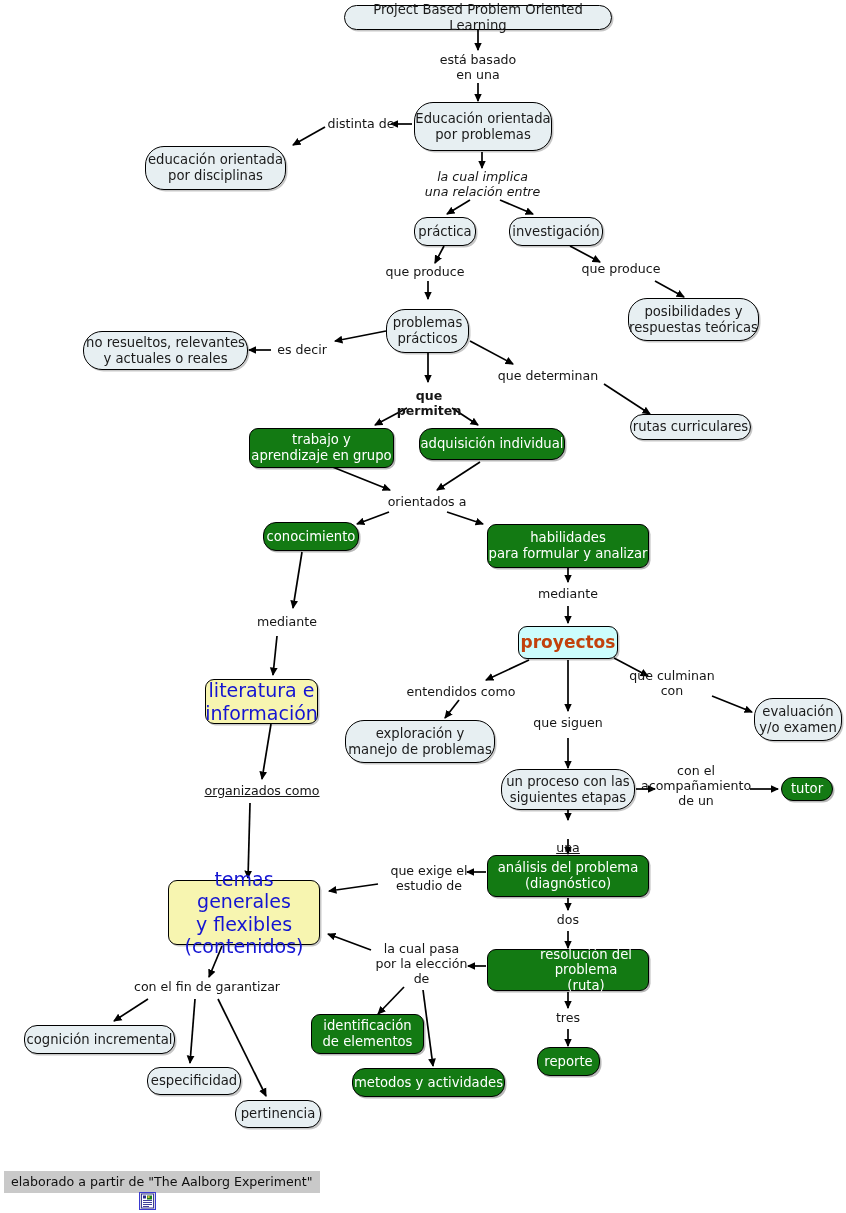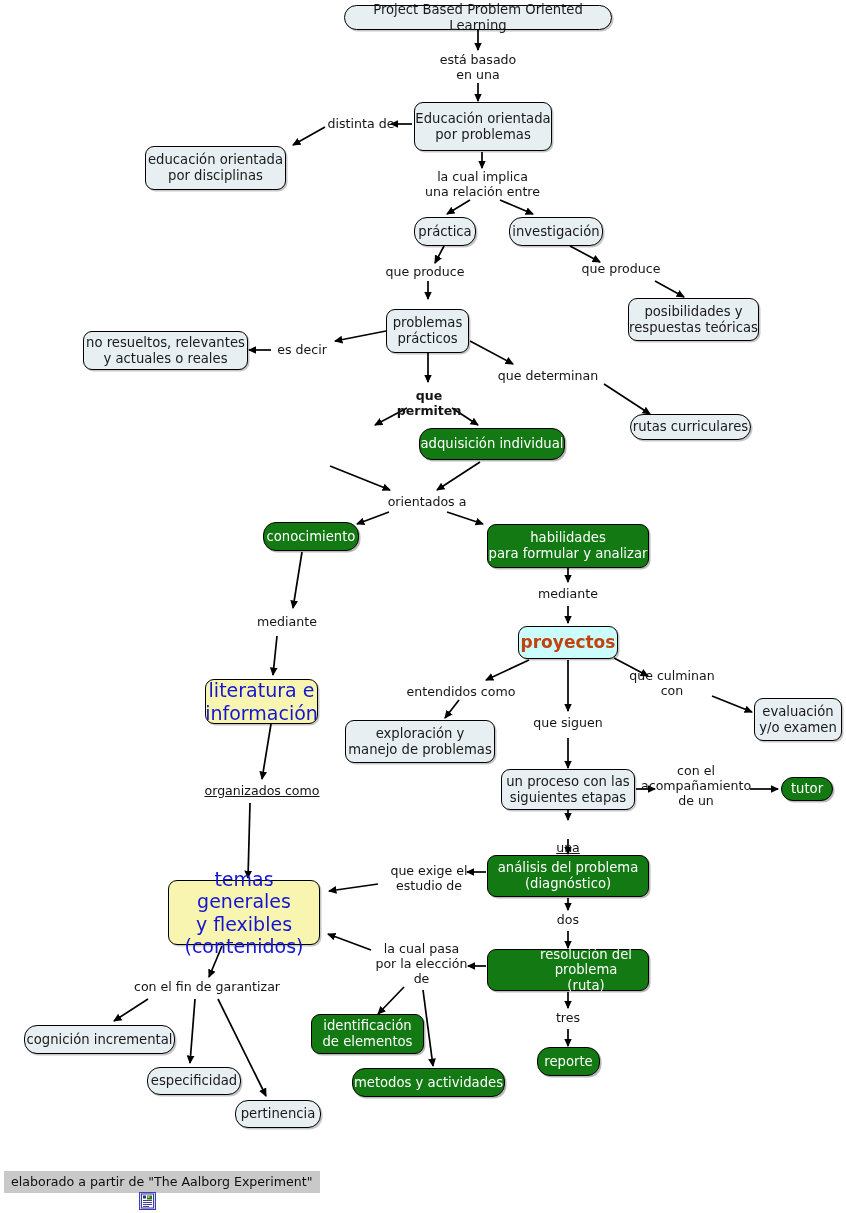--- a/index.html
+++ b/index.html
@@ -33,20 +33,21 @@
     border-radius:9px;
     line-height:1.18;
     white-space:pre-line;
     z-index:3;
   }
   .node.blue{
     background:#e7eff2;
     color:#1a1a1a;
     font-size:13.2px;
     box-shadow:1.5px 1.5px 0 rgba(0,0,0,0.22);
+    border-radius:19px;
   }
   .node.green{
     background:#137a13;
     color:#ffffff;
     font-size:13.2px;
     border-color:#000000;
     box-shadow:1.5px 1.5px 0 rgba(0,0,0,0.28);
   }
   .node.yellow{
     background:#f7f5b0;
@@ -206,20 +207,22 @@
 respuestas teóricas</div>
 
   <div class="node blue" style="left:386px;top:309px;width:83px;height:44px;">problemas
 prácticos</div>
 
   <div class="node blue" style="left:83px;top:331px;width:165px;height:39px;">no resueltos, relevantes
 y actuales o reales</div>
 
   <div class="node blue pill" style="left:630px;top:414px;width:121px;height:26px;">rutas curriculares</div>
 
+  <div class="node green" style="left:249px;top:428px;width:145px;height:40px;">trabajo y
+aprendizaje en grupo</div>
 
   <div class="node green pill" style="left:419px;top:428px;width:146px;height:32px;">adquisición individual</div>
 
   <div class="node green pill" style="left:263px;top:522px;width:96px;height:29px;">conocimiento</div>
 
   <div class="node green" style="left:487px;top:524px;width:162px;height:44px;">habilidades
 para formular y analizar</div>
 
   <div class="node cyan" style="left:518px;top:626px;width:100px;height:33px;">proyectos</div>
 
@@ -258,21 +261,21 @@
 
   <div class="node blue pill" style="left:147px;top:1067px;width:94px;height:28px;">especificidad</div>
 
   <div class="node blue pill" style="left:235px;top:1100px;width:86px;height:28px;">pertinencia</div>
 
   <div class="lbl" style="left:428px;top:52px;width:100px;">está basado
 en una</div>
 
   <div class="lbl" style="left:325px;top:116px;width:72px;">distinta de</div>
 
-  <div class="lbl" style="left:411px;top:169px;width:143px;">la cual implica
+  <div class="lbl" style="left:411px;top:169px;width:143px;font-style:italic;">la cual implica
 una relación entre</div>
 
   <div class="lbl" style="left:381px;top:264px;width:88px;">que produce</div>
 
   <div class="lbl" style="left:577px;top:261px;width:88px;">que produce</div>
 
   <div class="lbl" style="left:271px;top:342px;width:62px;">es decir</div>
 
   <div class="lbl" style="left:492px;top:368px;width:112px;">que determinan</div>
 

